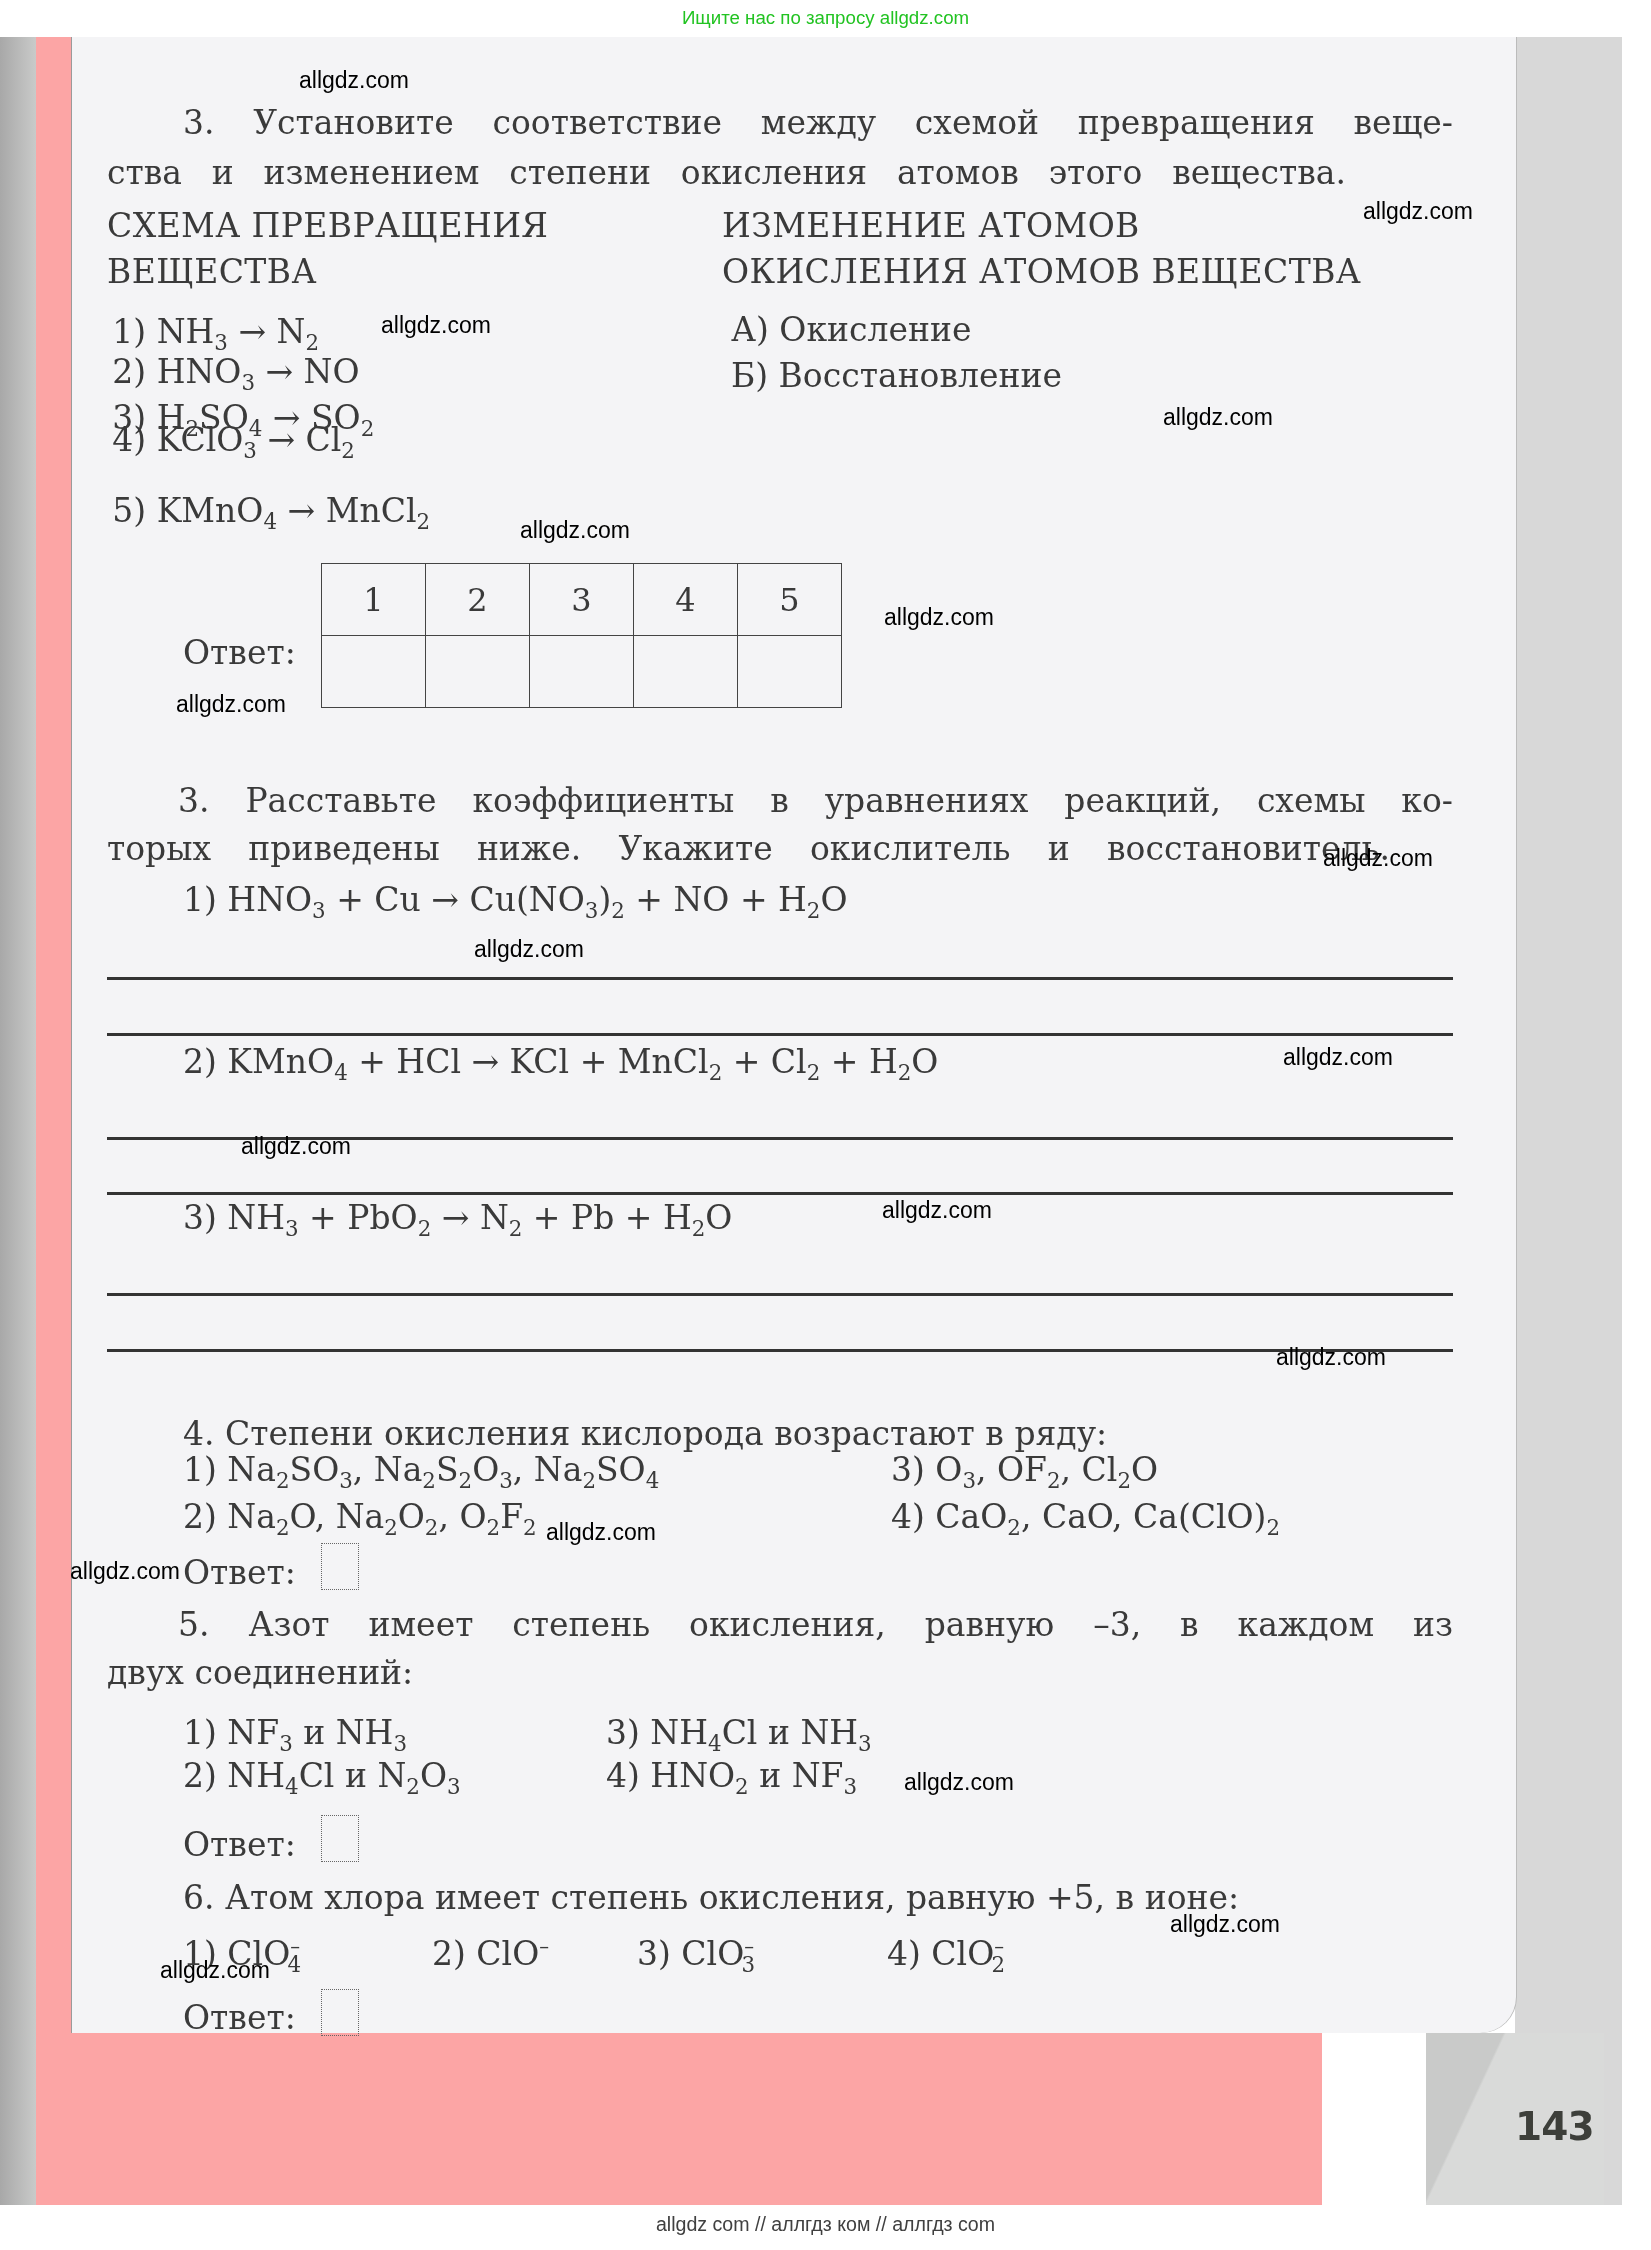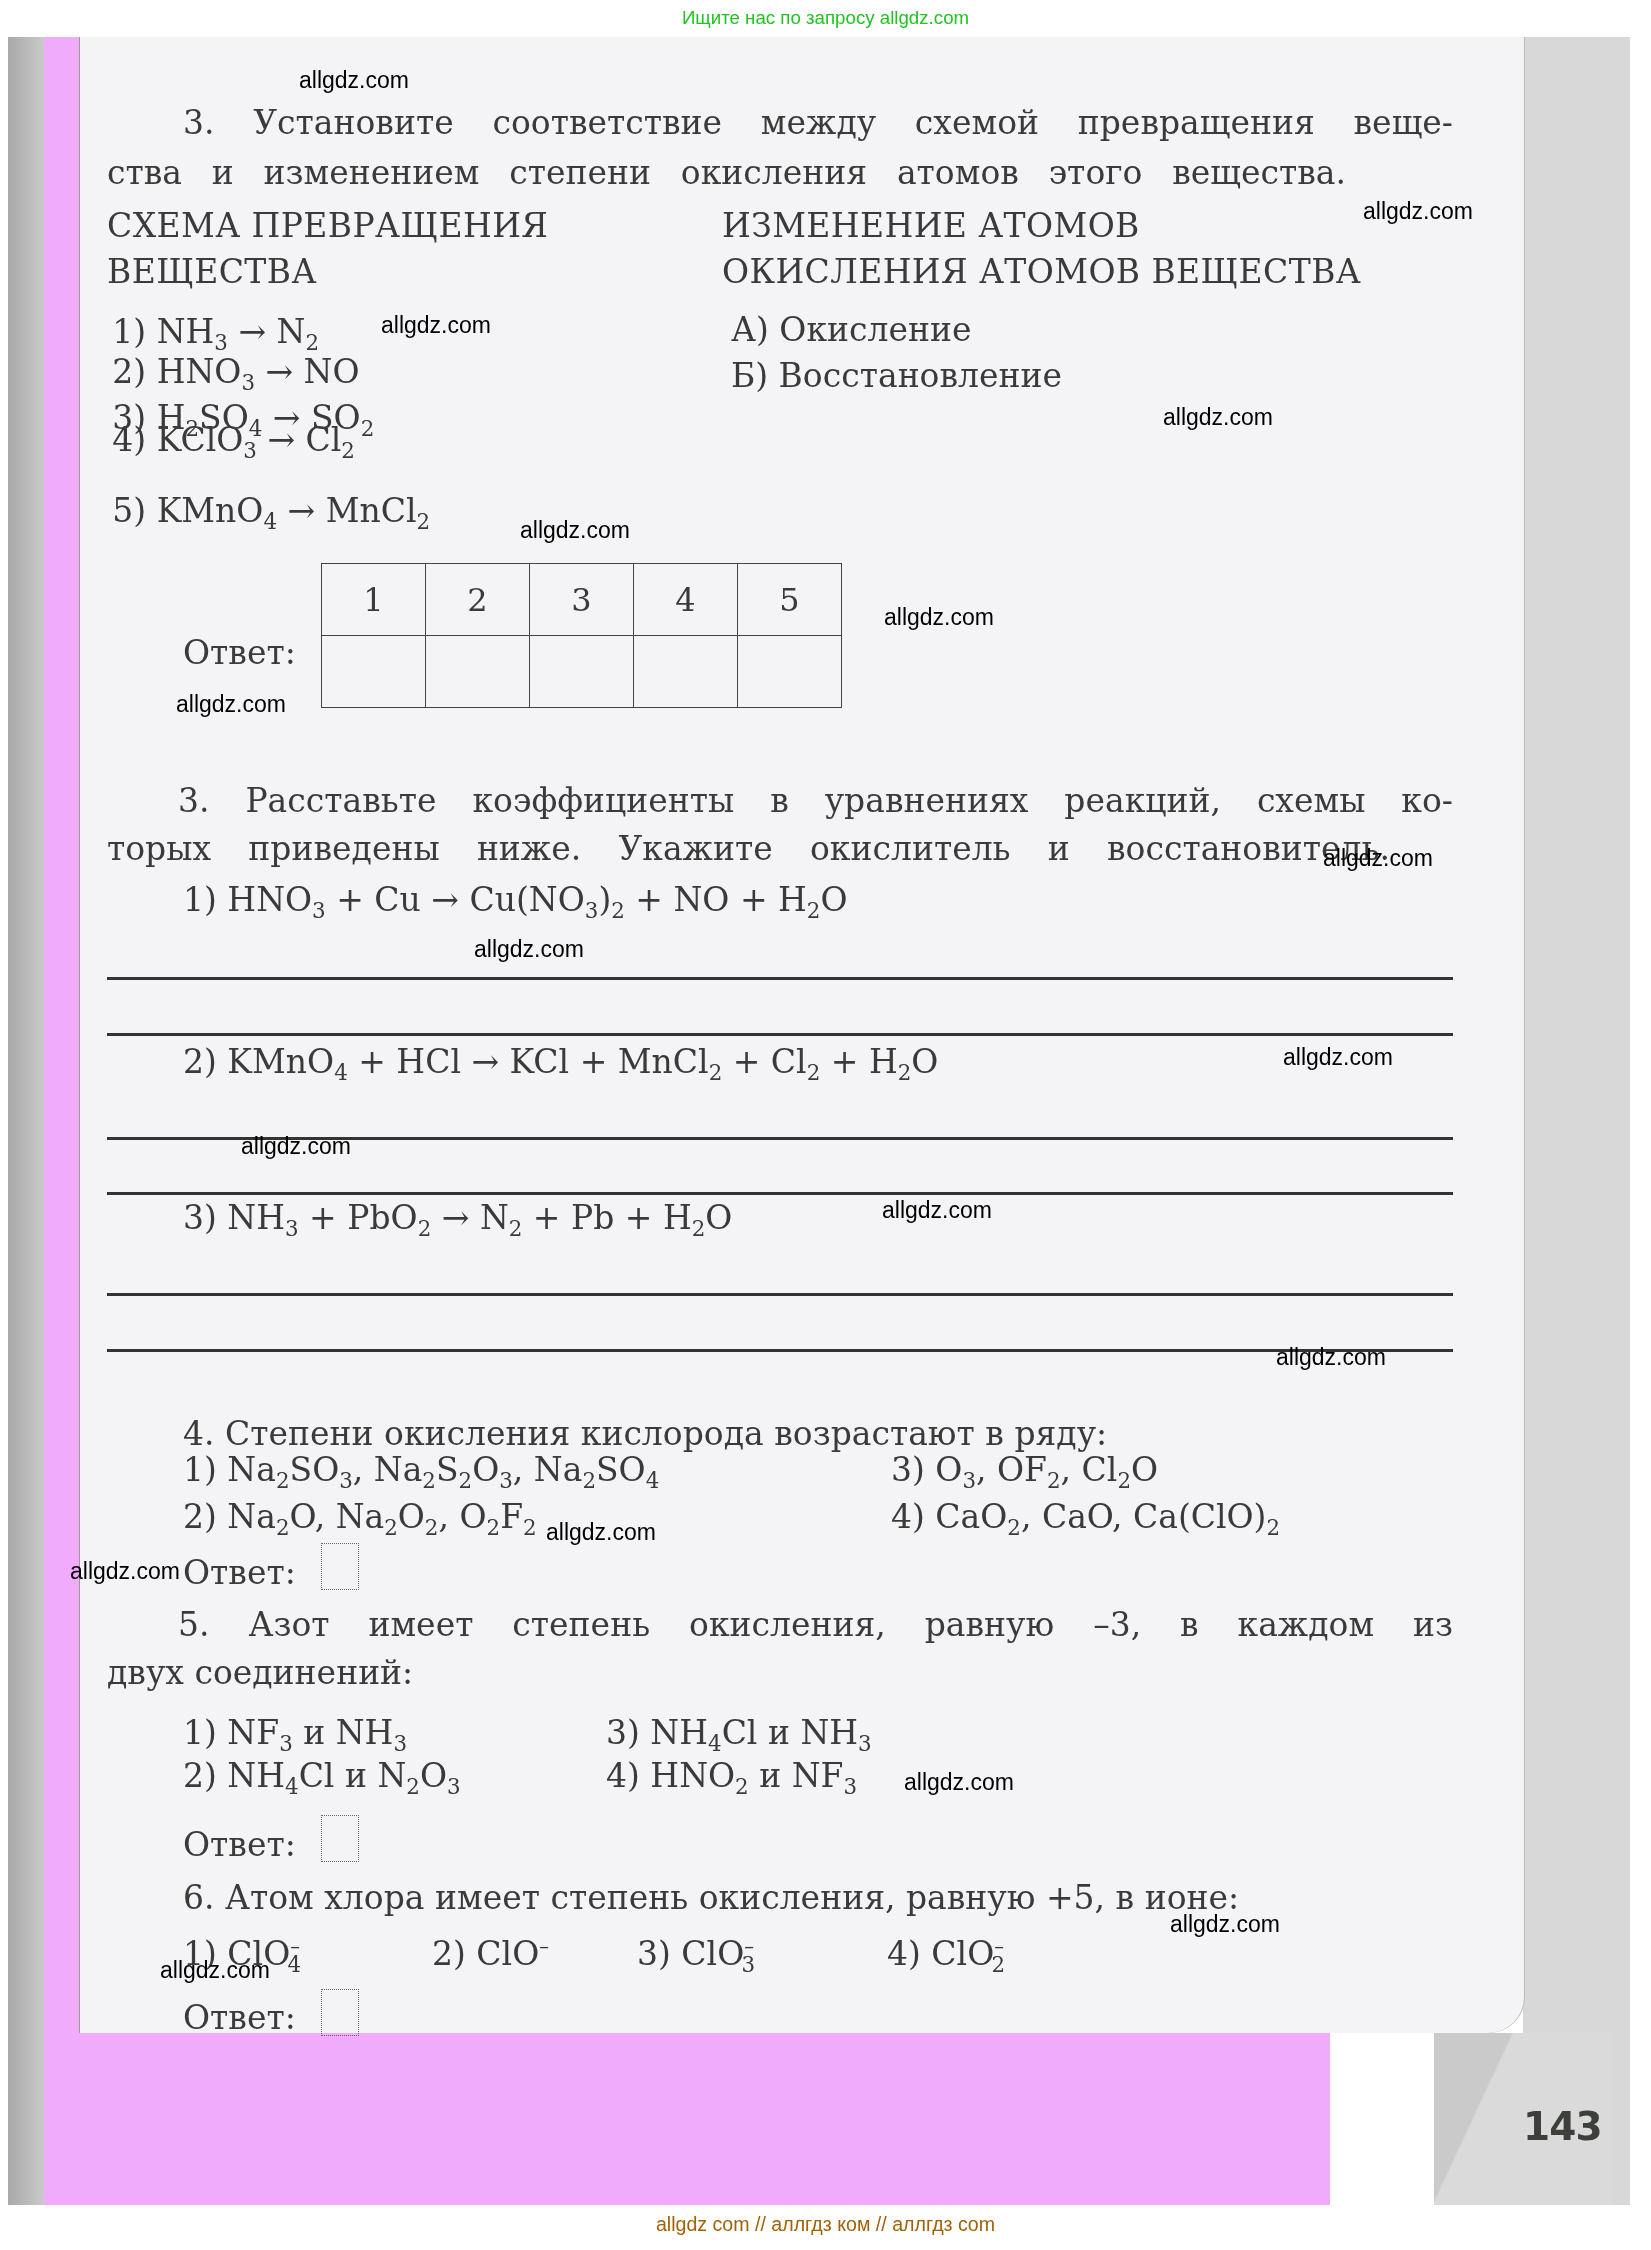--- a/index.html
+++ b/index.html
@@ -8,22 +8,22 @@
       background: #ffffff;
       font-family: "DejaVu Serif", serif;
     }
     .top-banner {
       position: absolute; left: 0; top: 0; width: 1651px; height: 37px;
       text-align: center; line-height: 36px;
       font-family: "Liberation Sans", sans-serif; font-size: 18.7px;
       color: #22c322;
     }
     .scan {
-      position: absolute; left: 8px; top: 37px; width: 1322px; height: 2168px;
-      background: #f0abfc;
+      position: absolute; left: 0; top: 37px; width: 1322px; height: 2168px;
+      background: #fca5a5;
     }
     .scan-left-shadow {
       position: absolute; left: 0; top: 0; width: 36px; height: 100%;
       background: linear-gradient(to right, #a8a8a8, #c9cac9);
     }
     .gray-strip {
       position: absolute; left: 1515px; top: 0; width: 107px; height: 100%;
       background: #d8d8d8;
     }
     .page {
@@ -39,21 +39,21 @@
     }
     .page-number {
       position: absolute; left: 1515px; top: 2067px;
       font-family: "DejaVu Sans", sans-serif; font-weight: bold;
       font-size: 39px; color: #3d3f3a; letter-spacing: -0.9px;
     }
     .bottom-banner {
       position: absolute; left: 0; top: 2205px; width: 1651px; height: 45px;
       text-align: center; line-height: 39px;
       font-family: "Liberation Sans", sans-serif; font-size: 19.6px;
-      color: #a16207;
+      color: #404040;
     }
     .content {
       position: absolute; left: 107px; top: 37px; width: 1363px;
       color: #3a3a3a;
     }
     .txt {
       position: absolute; font-size: 33px; white-space: nowrap; color: #3a3a3a;
       line-height: 41px;
     }
     .txt sub { font-size: 21.4px; vertical-align: -7.1px; line-height: 0; }

